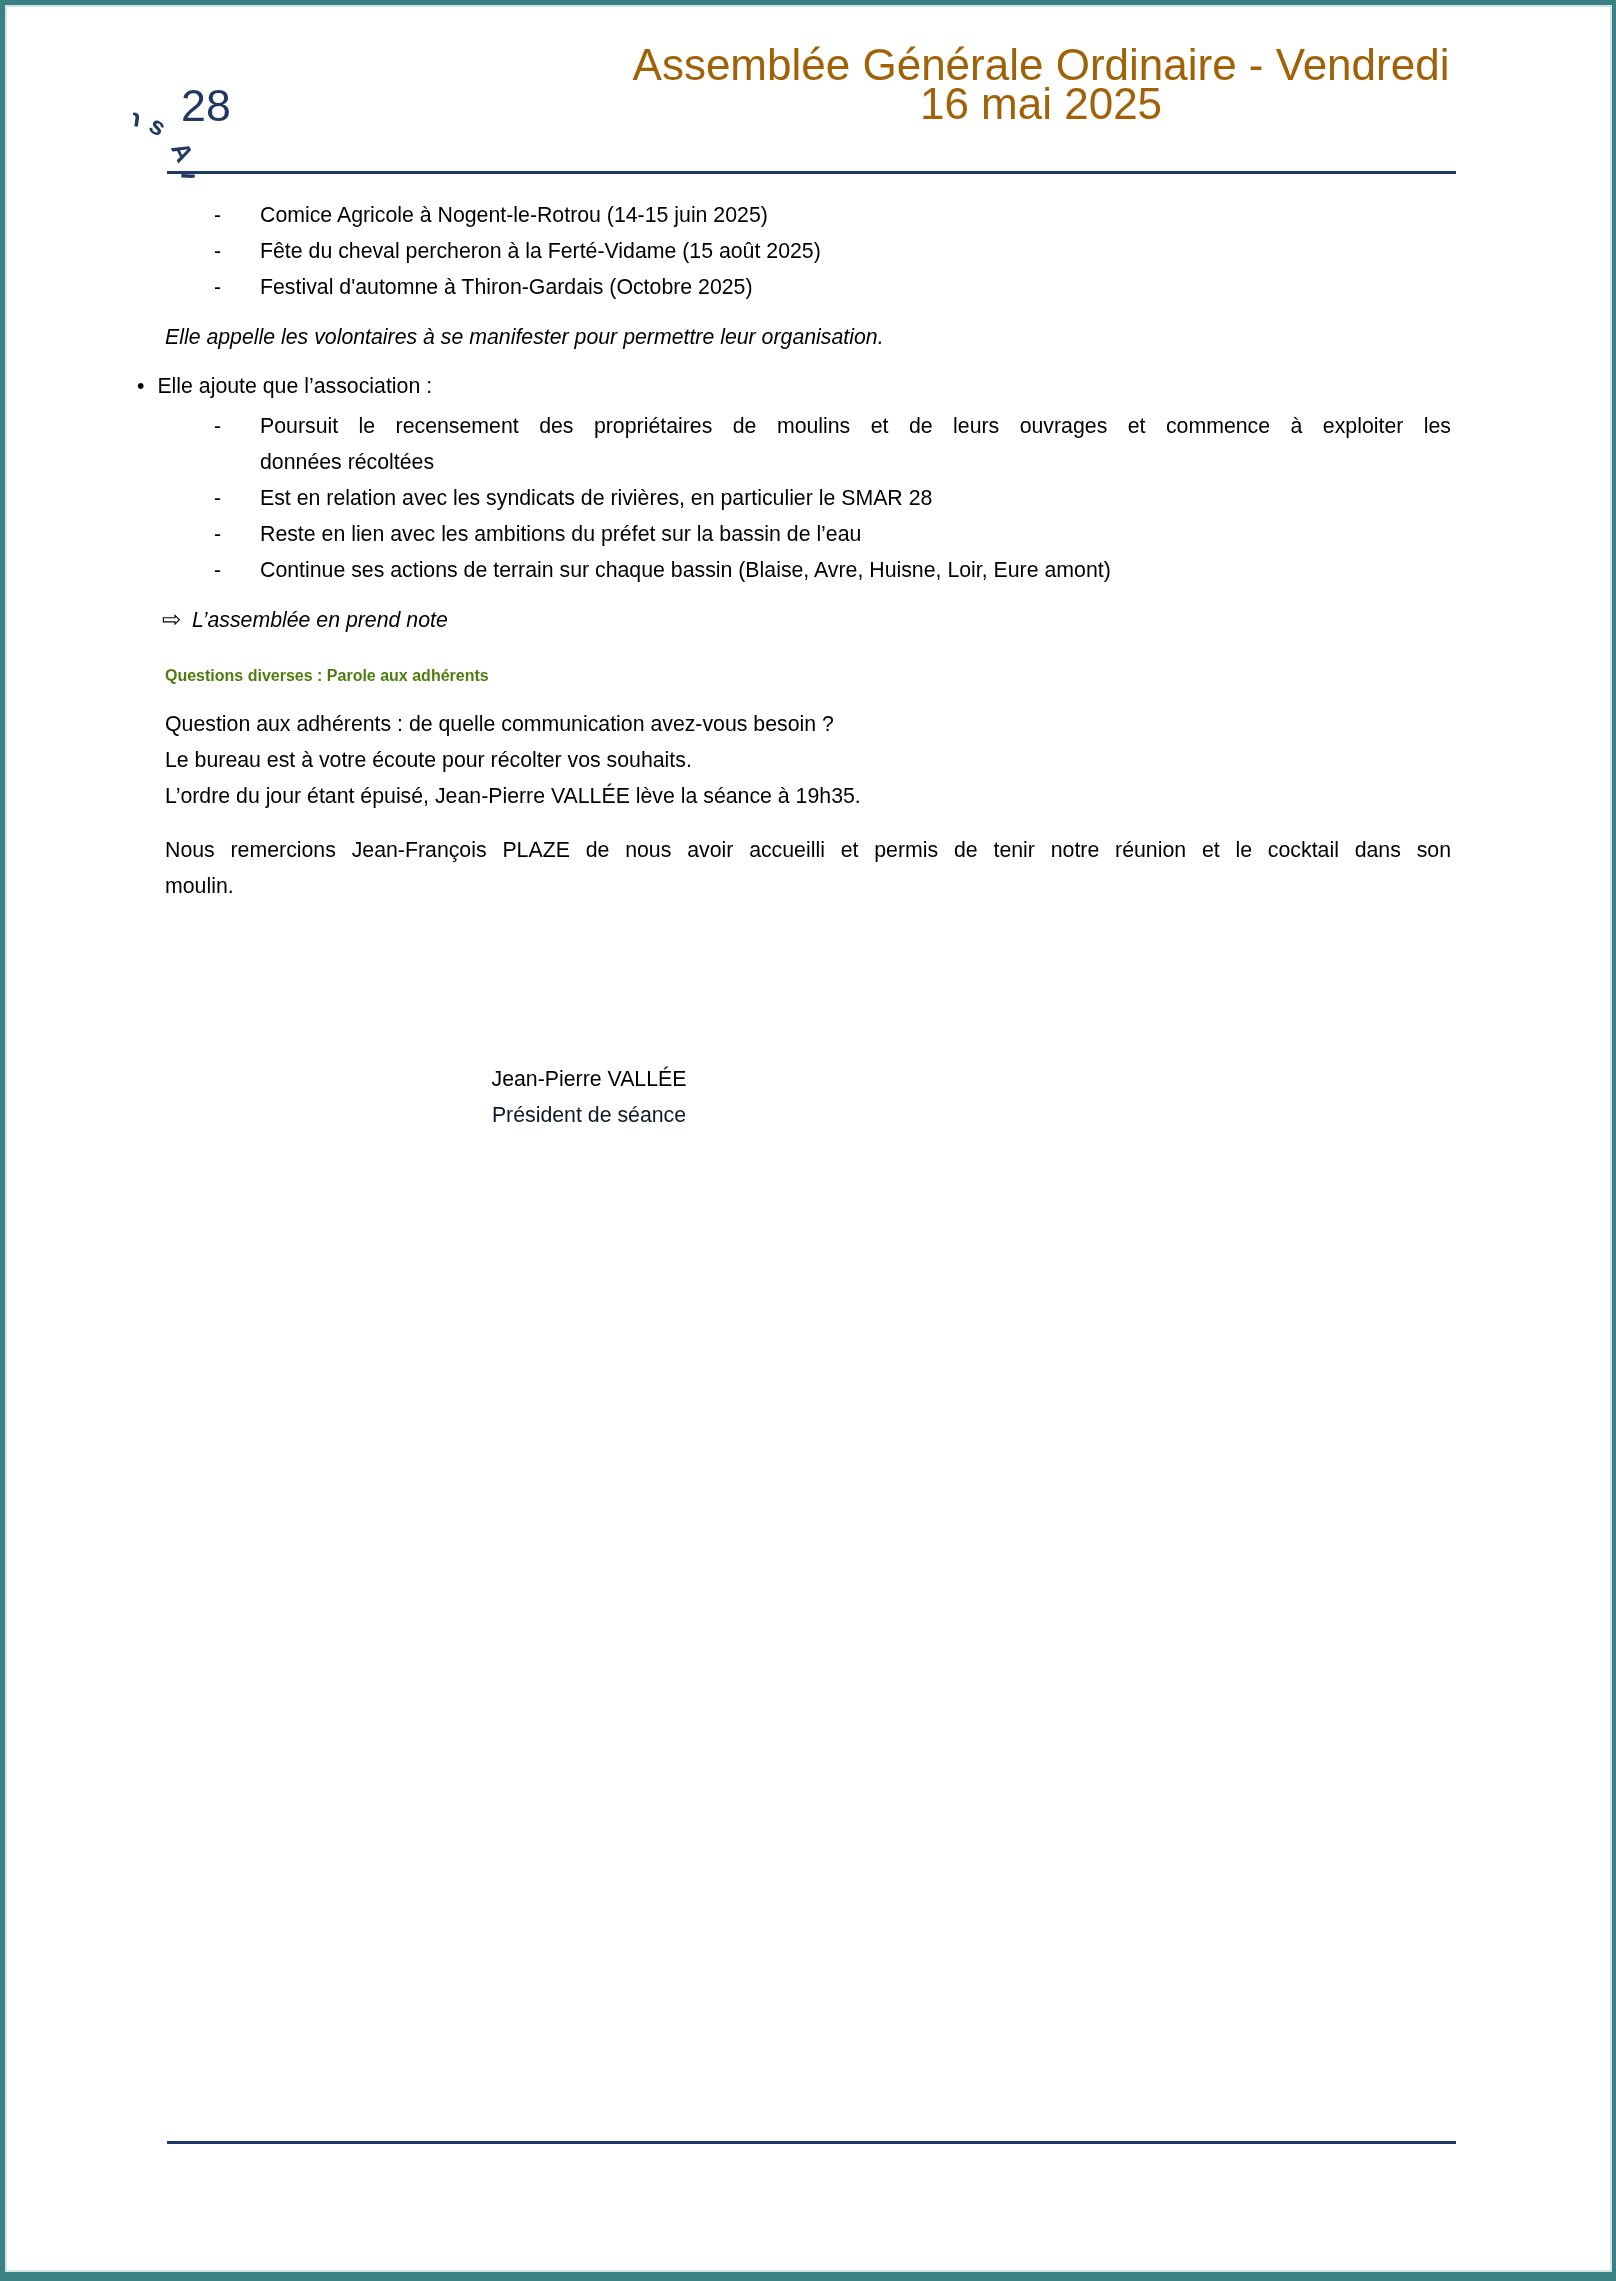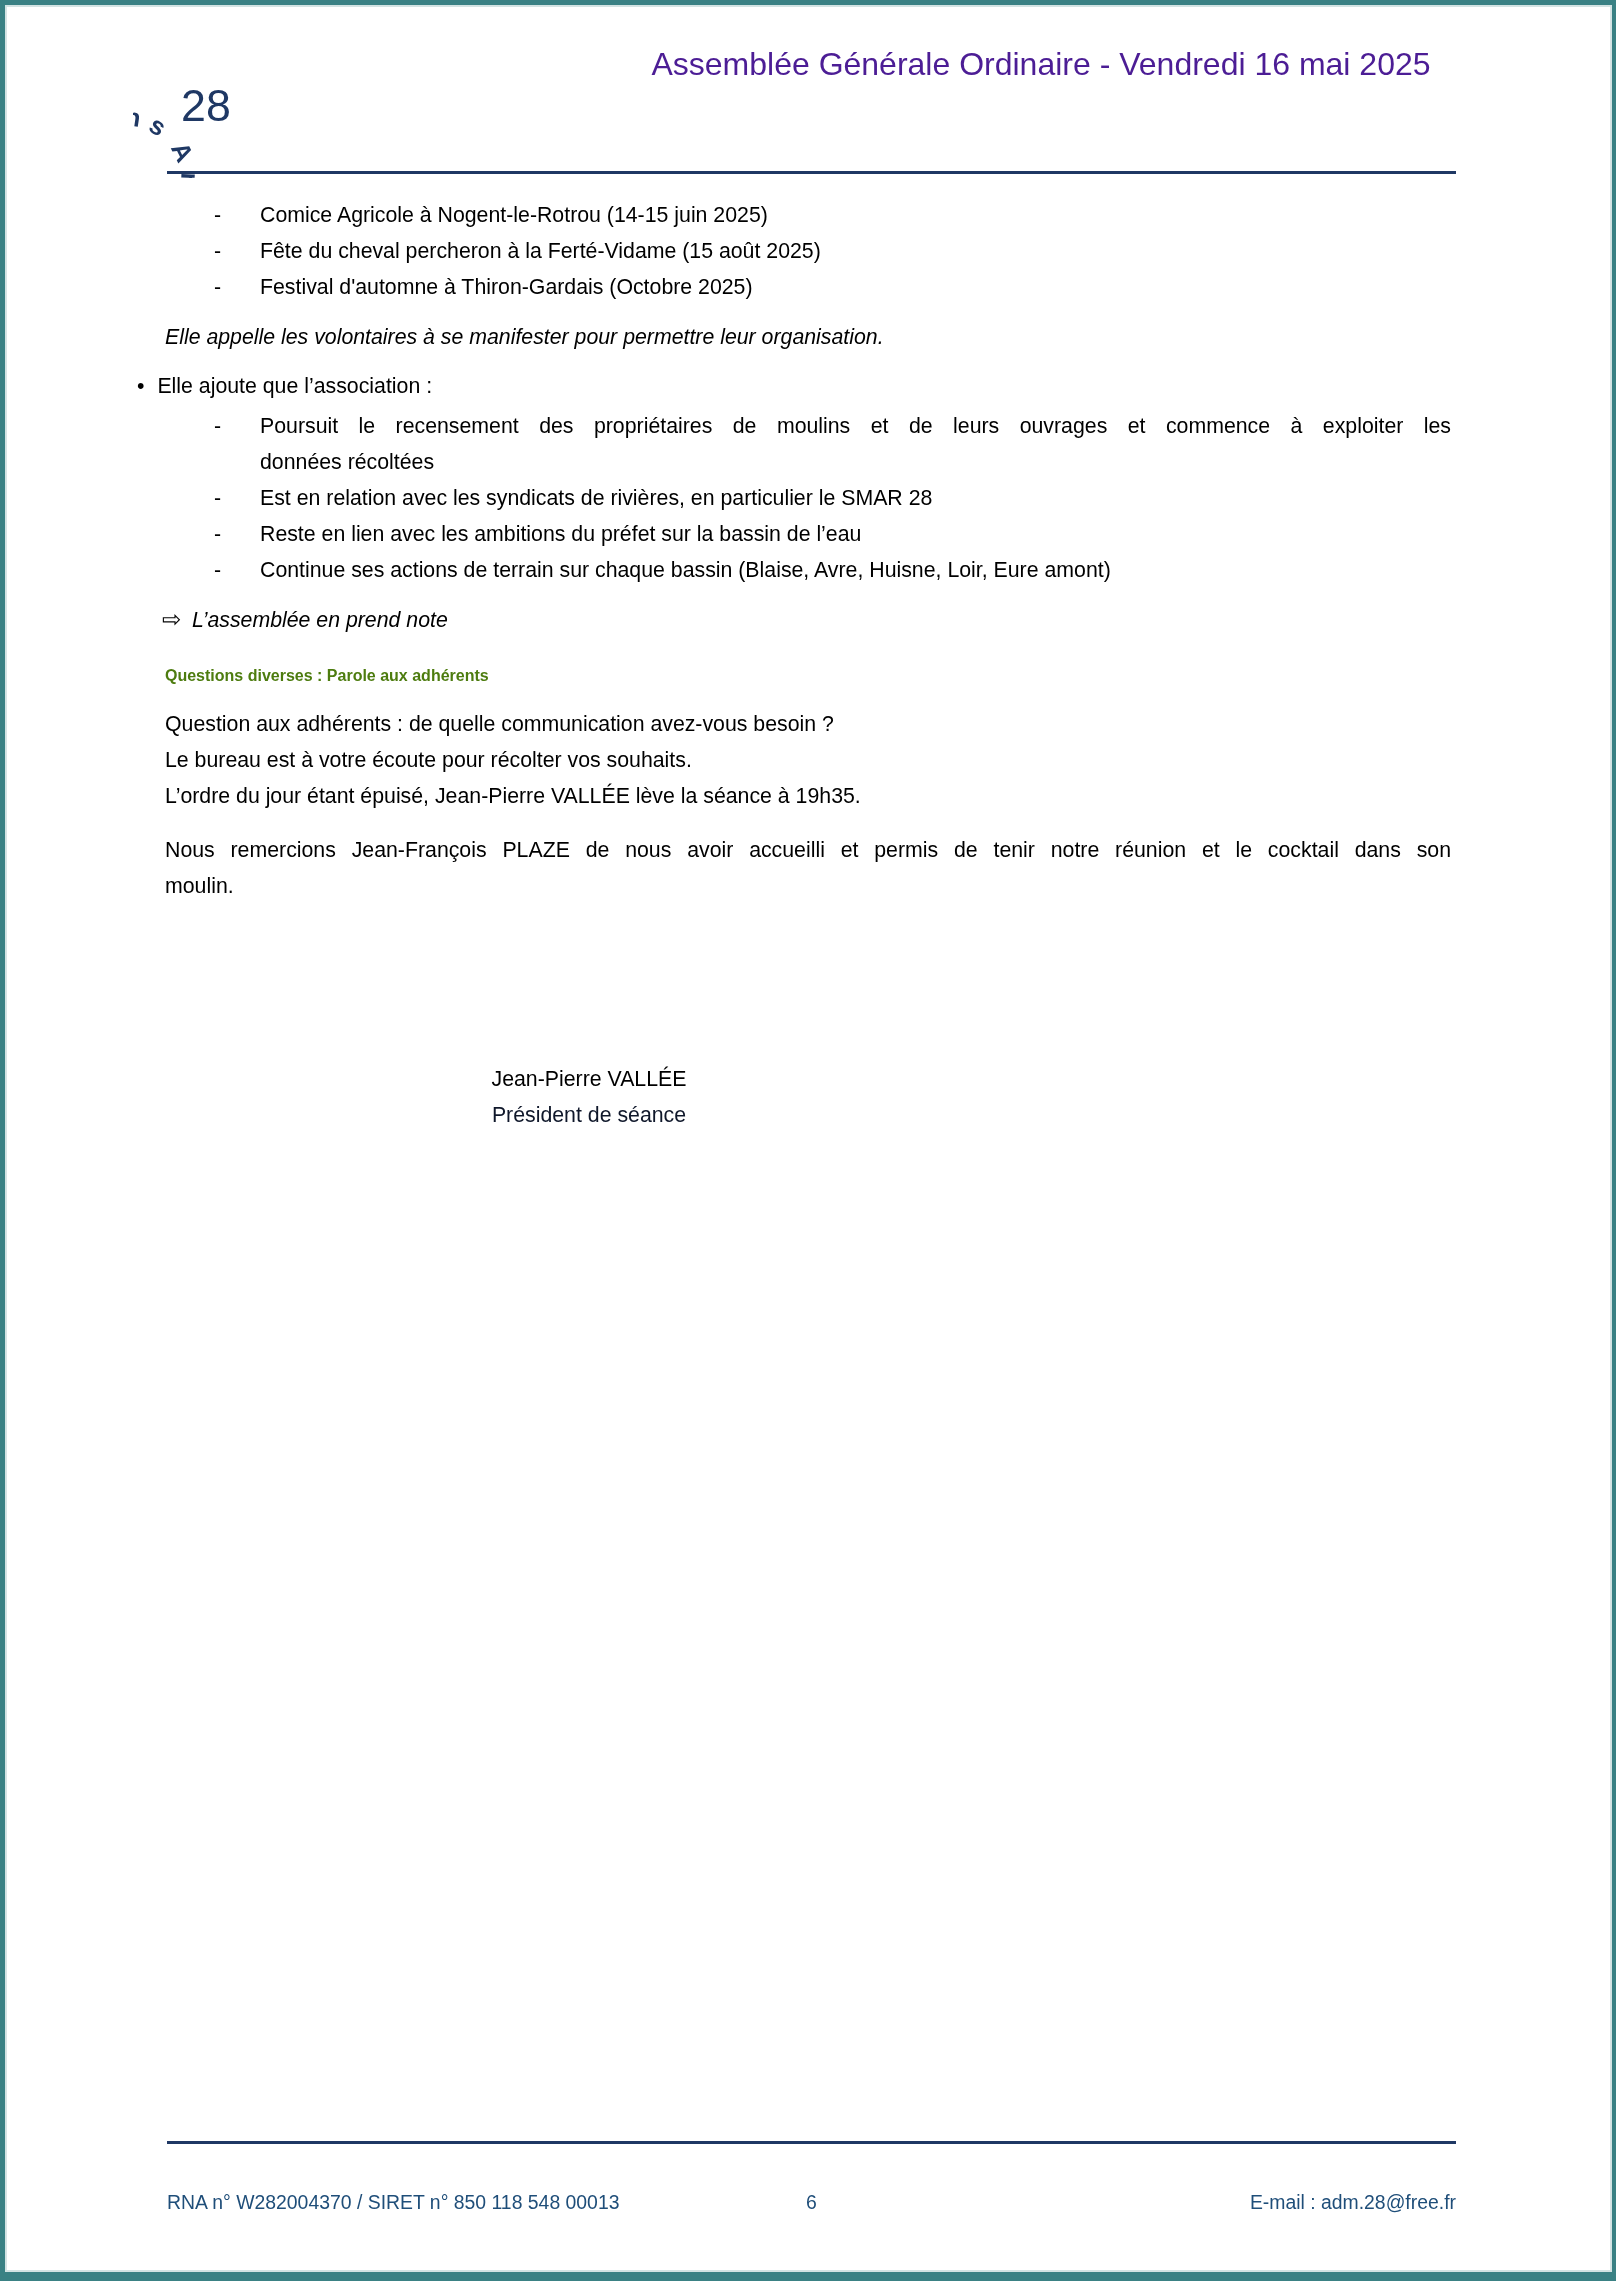--- a/index.html
+++ b/index.html
@@ -14,21 +14,21 @@
     font-family:"Liberation Sans", sans-serif;
     color:#000;
     overflow:hidden;
   }
   
   .logo{position:absolute;left:128px;top:27px;width:146px;height:146px;}
   .logo-ring{font-family:"Liberation Sans",sans-serif;font-size:26px;font-weight:bold;fill:#1f3864;letter-spacing:2px;}
   .logo-center{font-family:"Liberation Sans",sans-serif;font-size:46px;fill:#1f3864;text-anchor:middle;}
   .doc-title{
     position:absolute;left:621px;right:156px;top:40px;
-    text-align:center;font-size:32px;color:#4c1d95;line-height:39px;
+    text-align:center;font-size:44px;color:#a16207;line-height:39px;
   }
   .rule-top{position:absolute;left:162px;right:156px;top:166px;height:2.9px;background:#1f3864;}
   
   .content{position:absolute;left:132px;right:161px;top:192px;font-size:21.3px;}
   .dash-list{margin:0;padding:0;list-style:none;}
   .dash-list li{position:relative;padding-left:123px;line-height:36px;}
   .dash-marker{position:absolute;left:77px;top:0;}
   .justify-line{display:block;text-align:justify;text-align-last:justify;}
   .plain{margin:0 0 0 28px;line-height:36px;}
   .italic{font-style:italic;}
@@ -143,20 +143,15 @@
     <div class="signatures">
       <div class="sig-col left">
         <div>Jean-Pierre VALLÉE</div>
         <div class="sig-role">Président de séance</div>
       </div>
     </div>
 
   </div>
 
   <div class="rule-bottom"></div>
-  <div class="footer-row">
-    <span class="footer-left">RNA n° W282004370 / SIRET n°  850 118 548 00013</span>
-    <span class="footer-center">6</span>
-    <span class="footer-right">E-mail : adm.28@free.fr</span>
-  </div>
 
 </div>
 
 
 </body></html>

